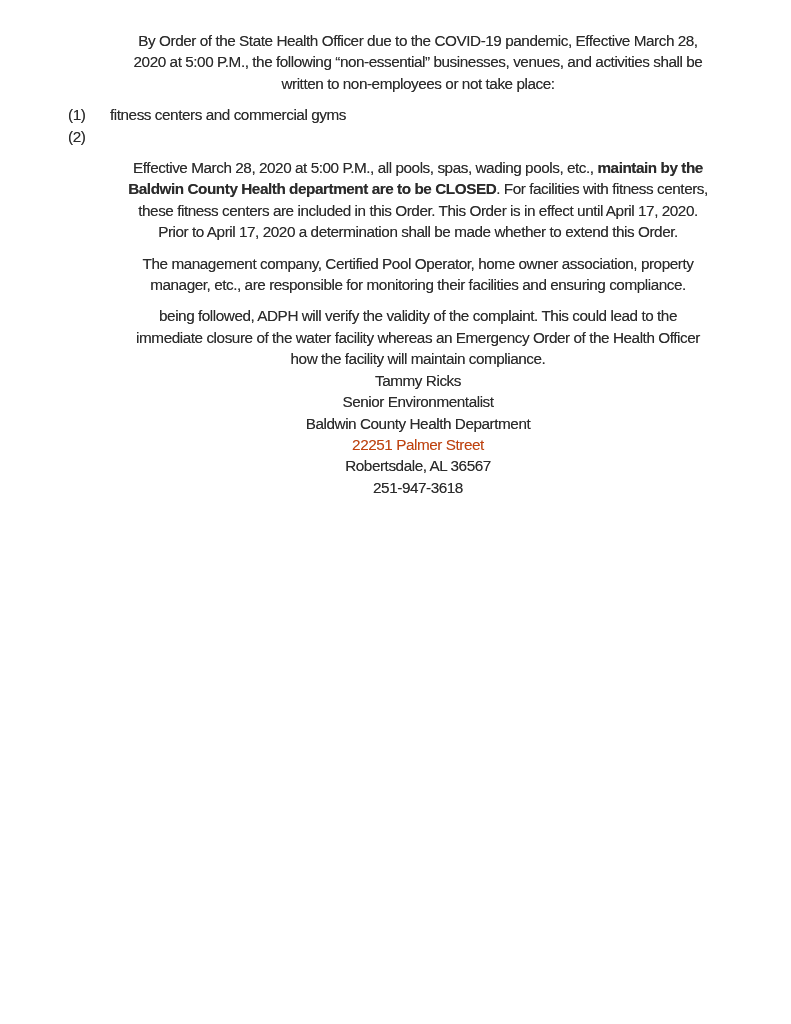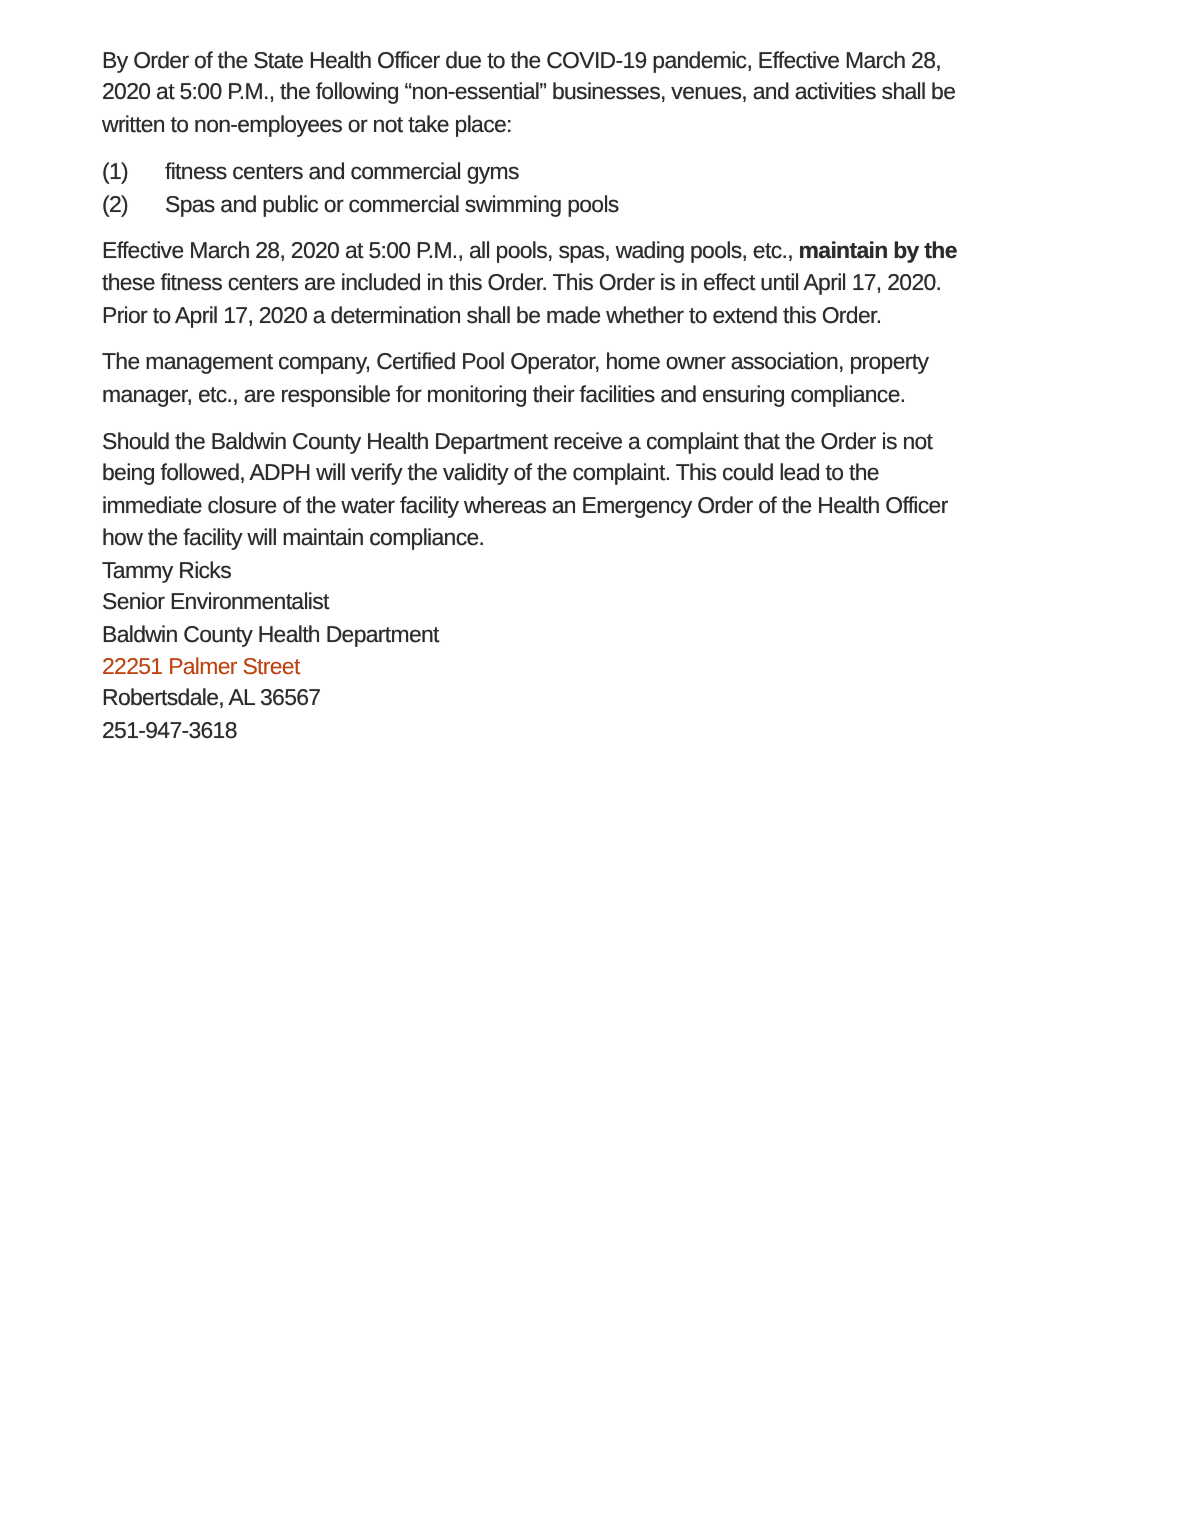--- a/index.html
+++ b/index.html
@@ -21,21 +21,21 @@
     top: 30px;
     width: 700px;
     color: #2b2b2b;
     font-size: 15.3px;
     line-height: 21.4px;
     letter-spacing: -0.45px;
     text-shadow: 0 0 0.6px rgba(45,45,45,0.55);
   }
   .para { margin: 0 0 10px 0; }
   .para.tight { margin-bottom: 0; }
-  .line { display: block; white-space: pre; }
+  .line { display: block; white-space: pre; text-align: center; }
   .b { font-weight: 700; }
   .list { margin: 0 0 10px 0; }
   .list-row { display: flex; white-space: pre; }
   .num { display: inline-block; width: 42px; flex: 0 0 42px; }
   .muted { color: #c2410c; text-shadow: 0 0 0.6px rgba(140,140,140,0.4); }
   .signature { margin-top: 0; }
 </style>
 </head>
 <body>
 
@@ -48,37 +48,36 @@
       <span class="line">written to non-employees or not take place:</span>
     </p>
 
     <div class="list">
       <div class="list-row">
         <span class="num">(1)</span>
         <span>fitness centers and commercial gyms</span>
       </div>
       <div class="list-row">
         <span class="num">(2)</span>
-        <span>Spas and public or commercial swimming pools</span>
       </div>
     </div>
 
     <p class="para">
       <span class="line"><span>Effective March 28, 2020 at 5:00 P.M., all pools, spas, wading pools, etc., </span><span class="b">maintain by the</span></span>
+      <span class="line"><span class="b">Baldwin County Health department are to be CLOSED</span><span>. For facilities with fitness centers,</span></span>
       <span class="line">these fitness centers are included in this Order. This Order is in effect until April 17, 2020.</span>
       <span class="line">Prior to April 17, 2020 a determination shall be made whether to extend this Order.</span>
     </p>
 
     <p class="para">
       <span class="line">The management company, Certified Pool Operator, home owner association, property</span>
       <span class="line">manager, etc., are responsible for monitoring their facilities and ensuring compliance.</span>
     </p>
 
     <p class="para tight">
-      <span class="line">Should the Baldwin County Health Department receive a complaint that the Order is not</span>
       <span class="line">being followed, ADPH will verify the validity of the complaint. This could lead to the</span>
       <span class="line">immediate closure of the water facility whereas an Emergency Order of the Health Officer</span>
       <span class="line">how the facility will maintain compliance.</span>
     </p>
 
     <div class="signature">
       <span class="line">Tammy Ricks</span>
       <span class="line">Senior Environmentalist</span>
       <span class="line">Baldwin County Health Department</span>
       <span class="line muted">22251 Palmer Street</span>

